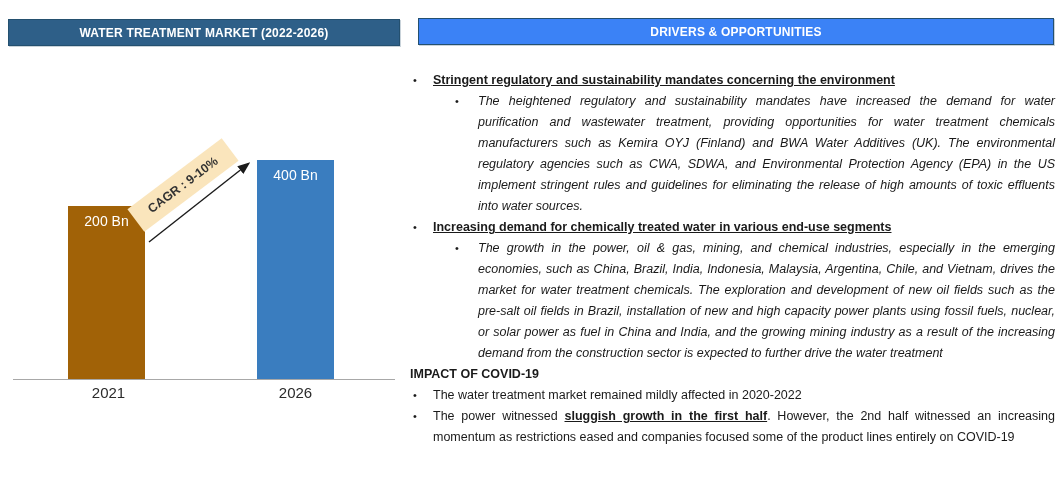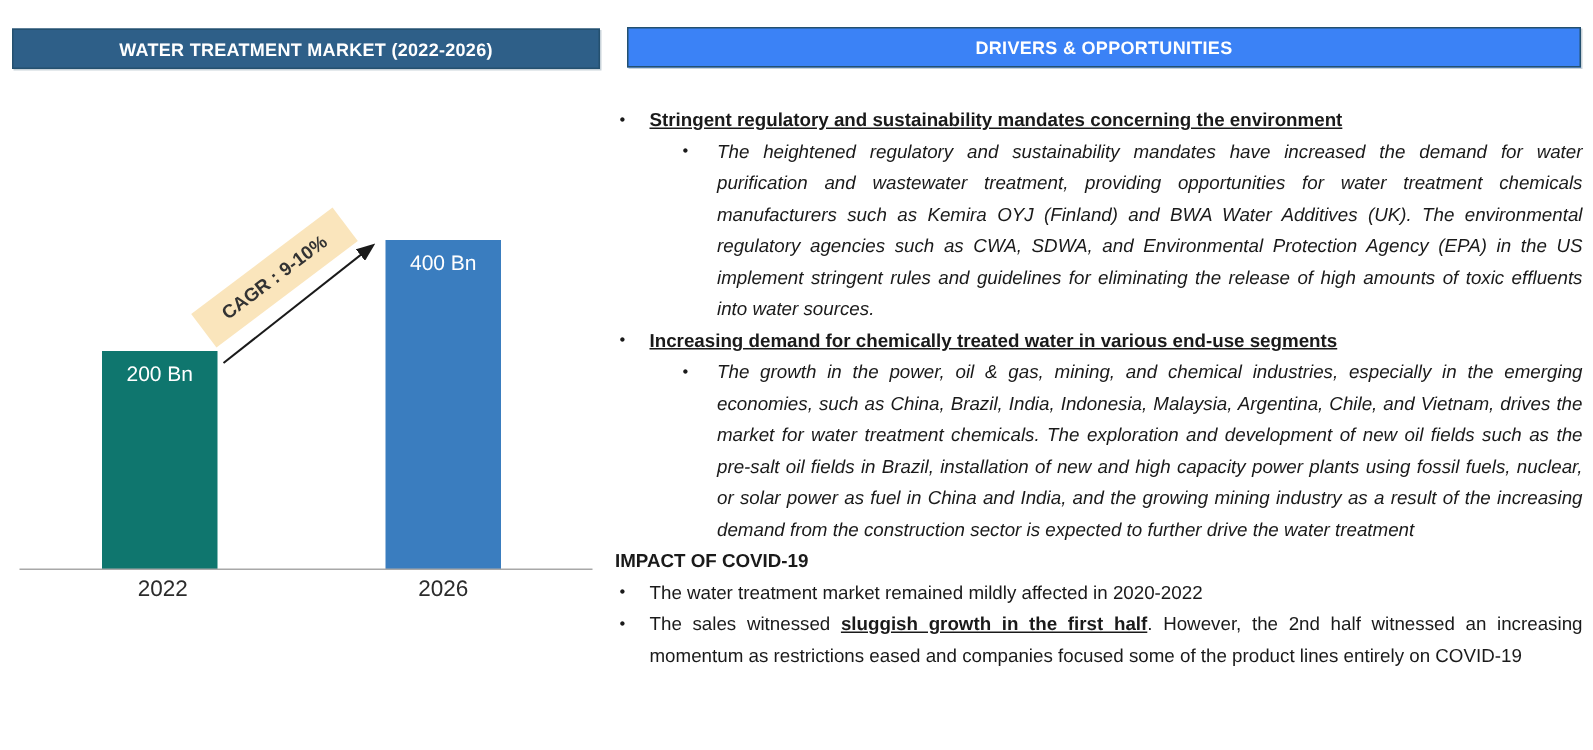--- a/index.html
+++ b/index.html
@@ -64,40 +64,40 @@
   <div class="hdr hdr-left" style="background: rgb(46, 95, 136); color: #ffffff;">
     <span>WATER TREATMENT MARKET (2022-2026)</span>
   </div>
 
   <div class="hdr hdr-right" style="background: #3b82f6; color: rgb(255, 255, 255);">
     <span>DRIVERS &amp; OPPORTUNITIES</span>
   </div>
 
   <div class="chart">
     <div class="bar-wrap">
-      <div class="bar" id="bar-0" style="left: 68px; height: 146px; background: #0f766e;">
+      <div class="bar" id="bar-0" style="left: 68px; height: 174px; background: #a16207;">
         <span class="bar-label">200 Bn</span>
       </div>
       <div class="bar" id="bar-1" style="left: 257px; height: 220px; background: rgb(58, 125, 191);">
         <span class="bar-label">400 Bn</span>
       </div>
       <svg class="arrow-svg" viewBox="0 0 410 454">
         <defs>
           <marker id="arrowhead" markerWidth="9" markerHeight="7" refX="7" refY="3.5" orient="auto">
             <path d="M0,0 L9,3.5 L0,7 Z" fill="#1a1a1a"></path>
           </marker>
         </defs>
         <line x1="149" y1="196" x2="248" y2="118" stroke="#1a1a1a" stroke-width="1.4" marker-end="url(#arrowhead)"></line>
       </svg>
       <div class="cagr-band" style="background: rgb(250, 229, 188);">
         <span>CAGR : 9-10%</span>
       </div>
     </div>
     <div class="axis-line" style="background: rgb(168, 168, 168);"></div>
-    <div class="x-label x-label-0">2022</div>
+    <div class="x-label x-label-0">2021</div>
     <div class="x-label x-label-1">2026</div>
   </div>
 
   <div class="right-panel">
 
     <div class="row-l1">
       <span class="marker">•</span>
       <div class="txt bold">Stringent regulatory and sustainability mandates concerning the environment</div>
     </div>
     <div class="row-l2">
@@ -116,18 +116,18 @@
 
     <div class="covid-heading">IMPACT OF COVID-19</div>
 
     <div class="row-l1">
       <span class="marker">•</span>
       <div class="txt">The water treatment market remained mildly affected in 2020-2022</div>
     </div>
     <div class="row-l1">
       <span class="marker">•</span>
       <div class="txt" style="text-align: justify;">
-        <span>The sales witnessed </span><span class="bold">sluggish growth in the first half</span><span>. However, the 2nd half witnessed an increasing momentum as restrictions eased and companies focused some of the product lines entirely on COVID-19</span>
+        <span>The power witnessed </span><span class="bold">sluggish growth in the first half</span><span>. However, the 2nd half witnessed an increasing momentum as restrictions eased and companies focused some of the product lines entirely on COVID-19</span>
       </div>
     </div>
 
   </div>
 </div>
 
 </body></html>

